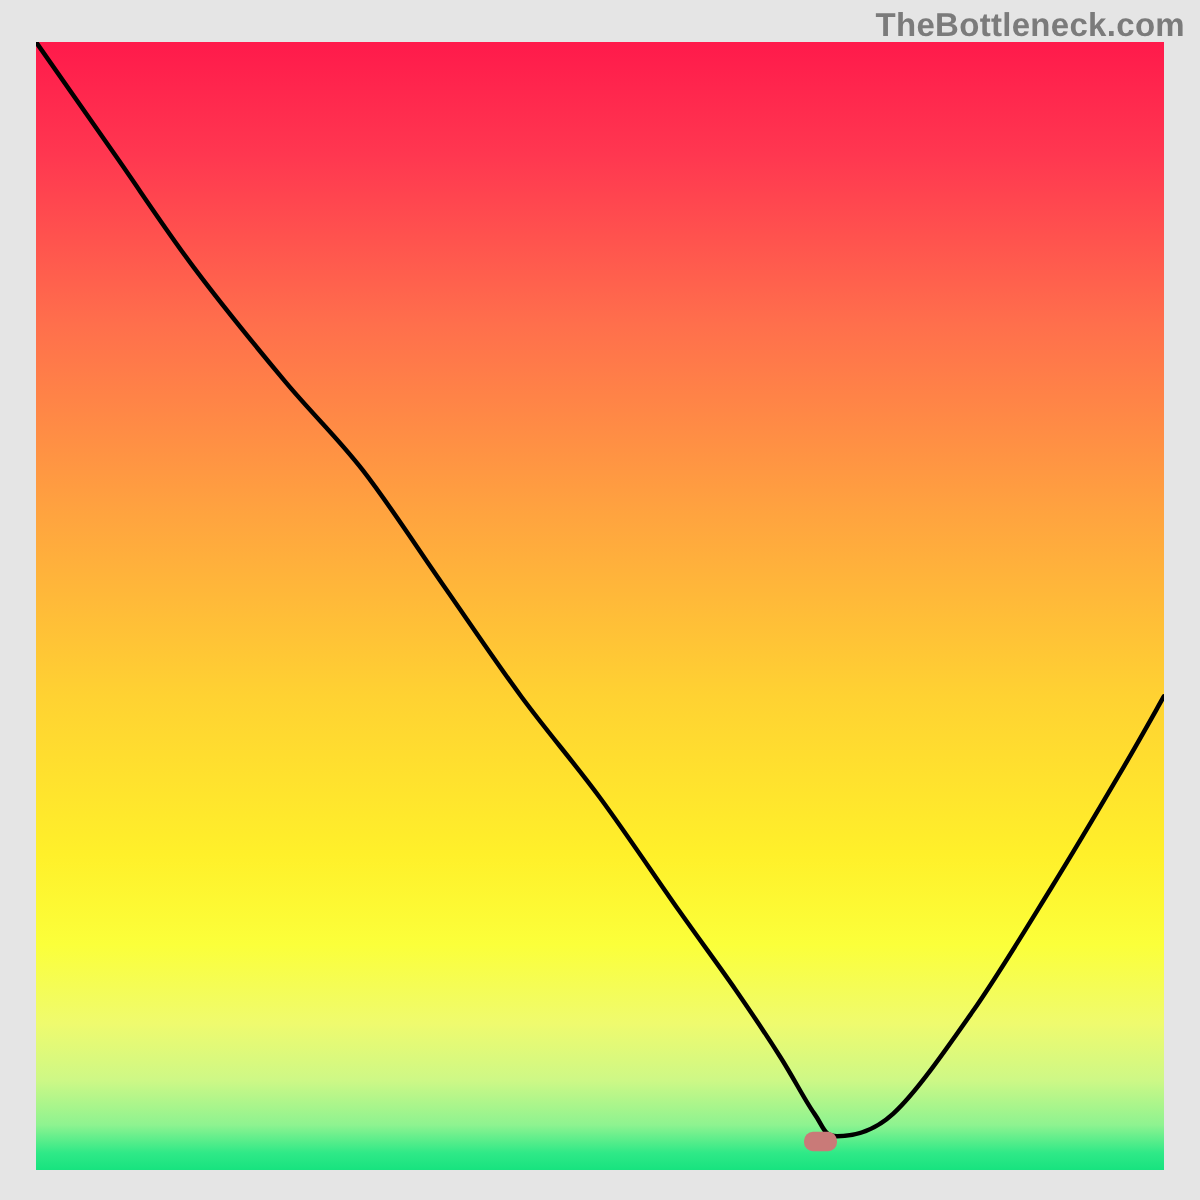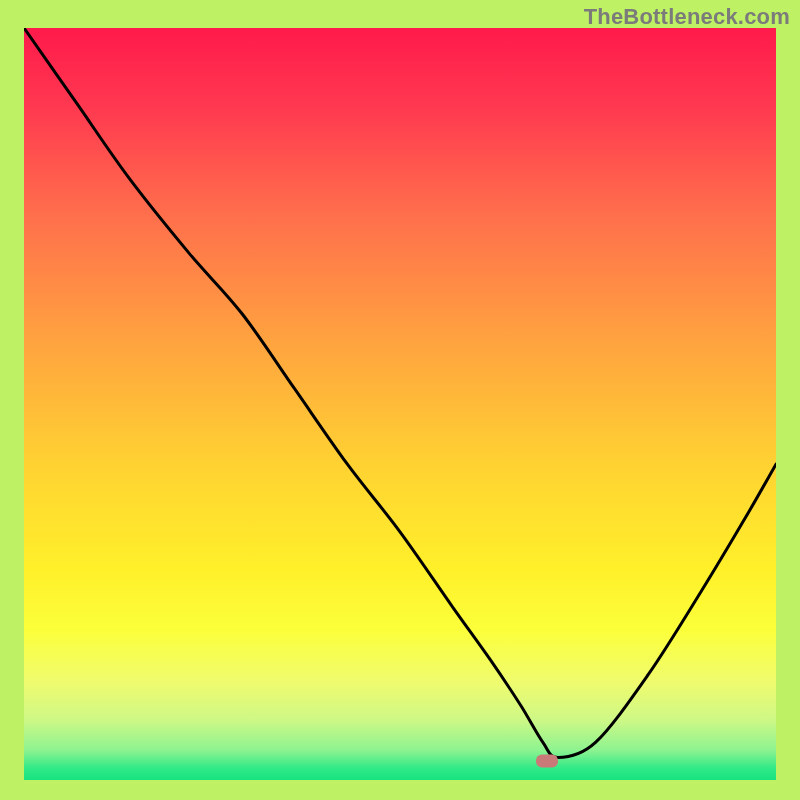--- a/index.html
+++ b/index.html
@@ -20,21 +20,21 @@
     font-weight: bold;
     letter-spacing: 0.2px;
     z-index: 20;
   }
   .frame {
     position: absolute;
     left: 0;
     top: 0;
     width: 800px;
     height: 800px;
-    background: #bef264;
+    background: #e5e5e5;
   }
   .plot-area {
     position: absolute;
     left: 24px;
     top: 28px;
     width: 752px;
     height: 752px;
   }
   .gradient {
     position: absolute;

